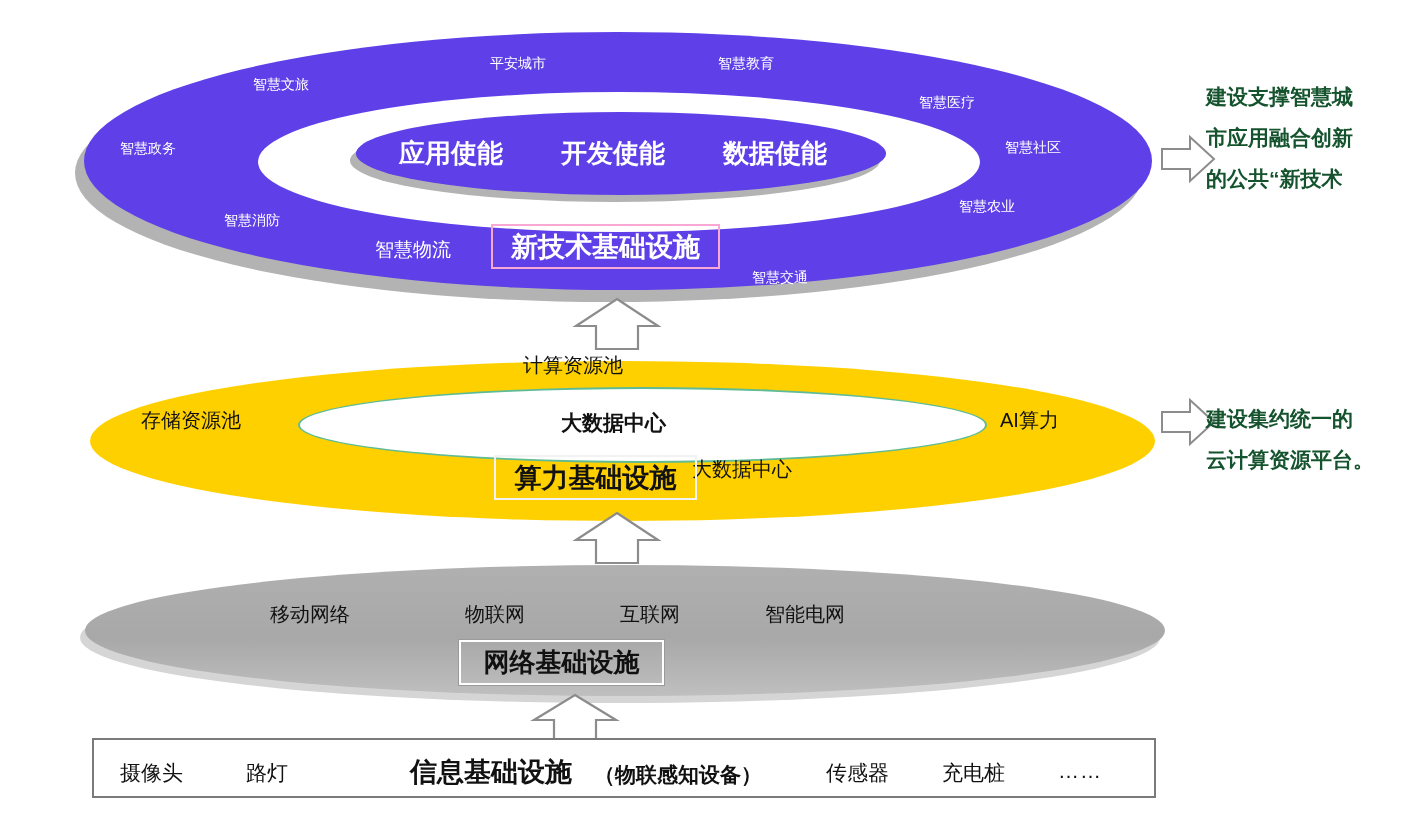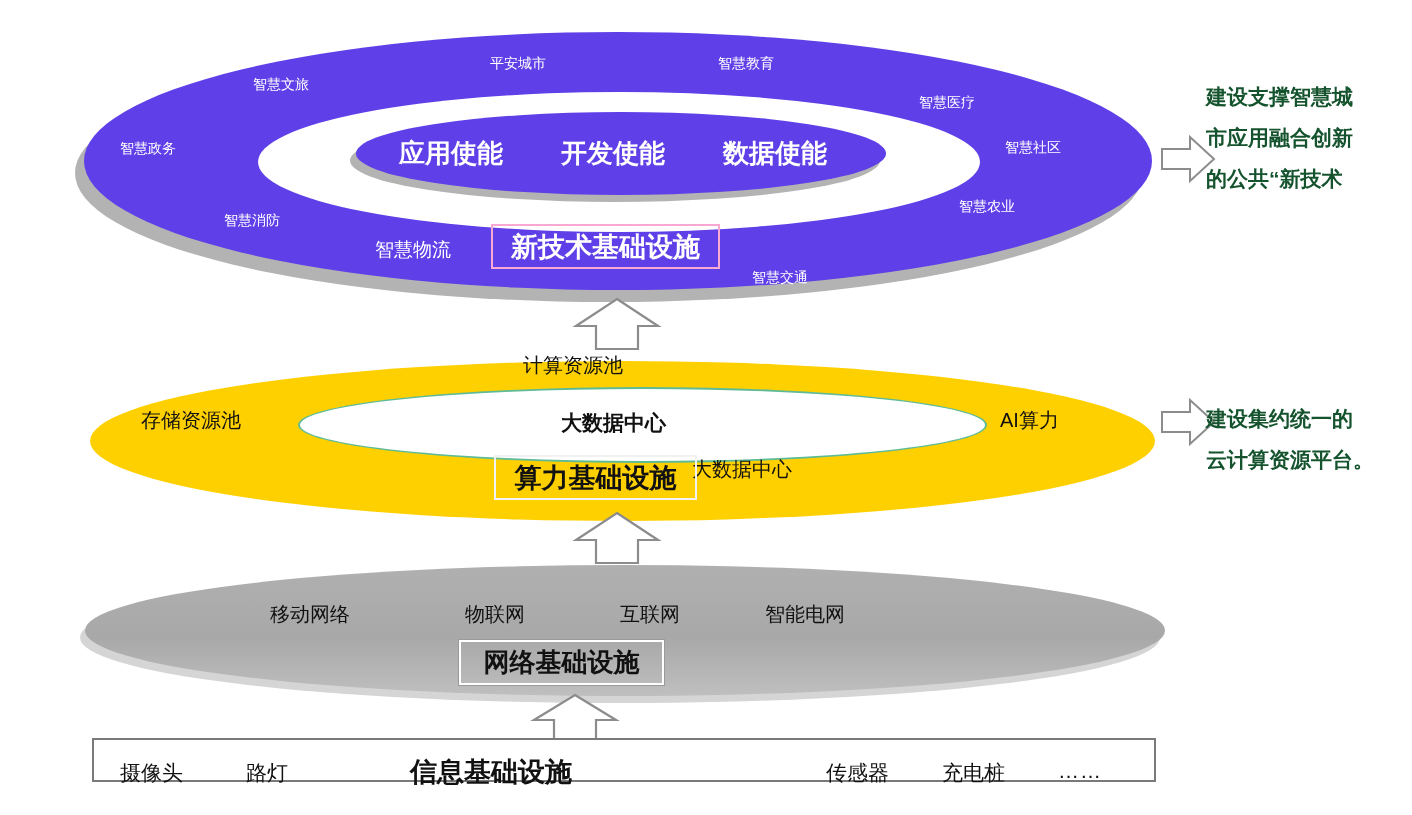--- a/index.html
+++ b/index.html
@@ -193,27 +193,28 @@
   <div class="lbl lbl-dark t-gy" style="left:765px; top:604px;">智能电网</div>
 
   <div class="titlebox dark-border t-gyb" style="left:459px; top:640px; width:205px; height:45px;">网络基础设施</div>
 
   <div class="arrow" style="left:530px; top:692px; width:90px; height:50px;">
     <svg width="90" height="50" viewBox="0 0 90 50">
       <polygon points="45,3 86,28 66,28 66,48 24,48 24,28 4,28" fill="#ffffff" stroke="#8c8c8c" stroke-width="2.2"></polygon>
     </svg>
   </div>
 
-  <div class="bottom-bar" style="left:92px; top:738px; width:1064px; height:44px;">
+  <div class="bottom-bar" style="left:92px; top:738px; width:1064px; height:60px;">
     <span class="bb-item bb-small abs" style="left:26px; top:19px;">摄像头</span>
 
     <span class="bb-item bb-small abs" style="left:152px; top:19px;">路灯</span>
 
     <span class="bb-item bb-big abs" style="left:316px; top:14px;">信息基础设施</span>
 
+    <span class="bb-item bb-mid abs" style="left:500px; top:21px;">（物联感知设备）</span>
 
     <span class="bb-item bb-small abs" style="left:732px; top:19px;">传感器</span>
 
     <span class="bb-item bb-small abs" style="left:848px; top:19px;">充电桩</span>
 
     <span class="bb-item bb-small abs" style="left:964px; top:19px; letter-spacing:1px;">……</span>
   </div>
 
   <div class="arrow" style="left:1159px; top:133px; width:58px; height:52px;">
     <svg width="58" height="52" viewBox="0 0 58 52">

